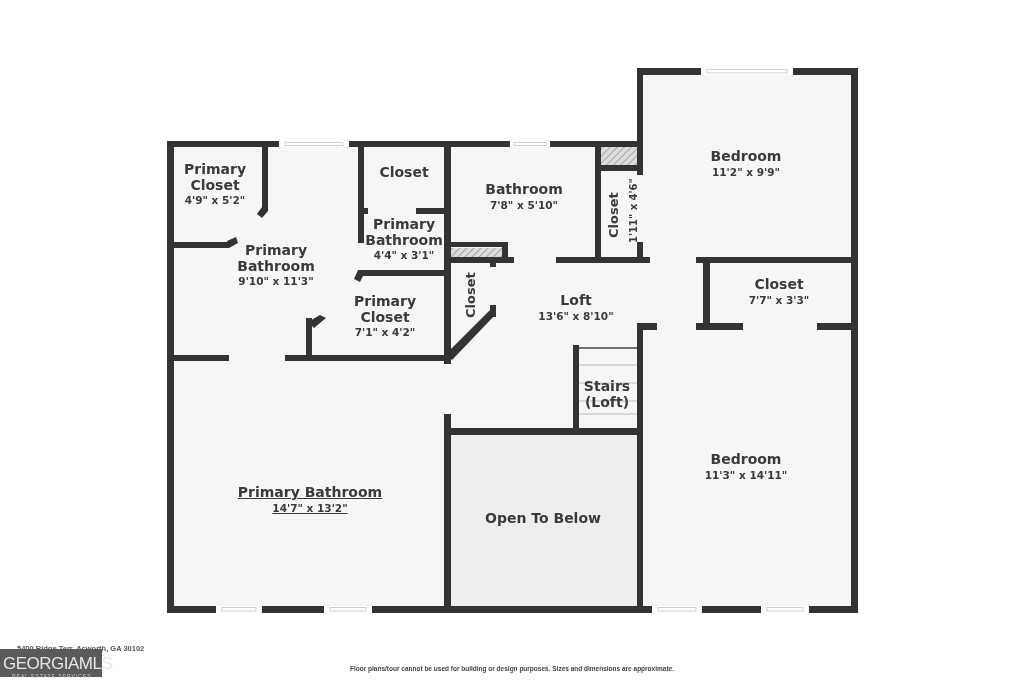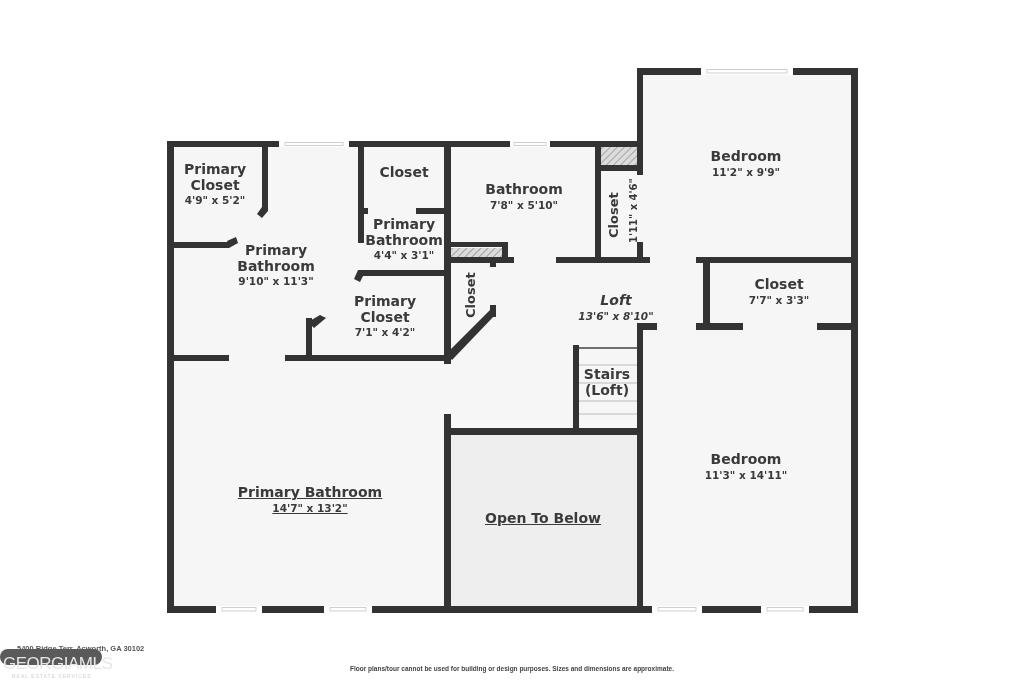--- a/index.html
+++ b/index.html
@@ -11,21 +11,21 @@
   .win-bg { fill: #ffffff; }
   .win-line { stroke: #cfcfcf; stroke-width: 1; fill: none; }
   .door-gap { fill: #f6f6f6; }
   .lbl { position: absolute; text-align: center; color: #3a3a3a; font-weight: bold; line-height: 1.12; white-space: nowrap; transform: translate(-50%, 0); }
   .lbl .name { font-size: 14px; display: block; }
   .lbl .dims { font-size: 10.5px; display: block; margin-top: 2px; }
   .vlbl { position: absolute; color: #3a3a3a; font-weight: bold; white-space: nowrap; transform-origin: 0 0; }
   .vlbl .name { font-size: 13px; }
   .vlbl .dims { font-size: 10px; }
   .address { position: absolute; left: 17px; top: 644px; font-size: 7.5px; color: #555; font-family: "Liberation Sans", sans-serif; font-weight: bold; }
-  .logo { position: absolute; left: 0; top: 649px; width: 102px; height: 16px; background: #5a5a5a; color: #e6e6e6; font-family: "Liberation Sans", sans-serif; border-radius: 8px; }
+  .logo { position: absolute; left: 0; top: 649px; width: 102px; height: 28px; background: #5a5a5a; color: #e6e6e6; font-family: "Liberation Sans", sans-serif; }
   .logo .main { position: absolute; left: 3px; top: 5px; font-size: 17px; letter-spacing: -0.5px; }
   .logo .sub { position: absolute; left: 12px; top: 24px; font-size: 5px; letter-spacing: 1px; color: #cfcfcf; }
   .disclaimer { position: absolute; left: 0; width: 1024px; top: 665px; text-align: center; font-size: 6.5px; color: #444; font-family: "Liberation Sans", sans-serif; font-weight: bold; }
 </style>
 </head>
 <body>
 
 <svg id="plan" viewBox="0 0 1024 682" xmlns="http://www.w3.org/2000/svg">
   <defs>
     <pattern id="hatch" width="5" height="5" patternUnits="userSpaceOnUse" patternTransform="rotate(45)">
@@ -194,36 +194,36 @@
 <div class="lbl" style="left:746px; top:149px;">
   <span class="name">Bedroom</span>
   <span class="dims">11'2" x 9'9"</span>
 </div>
 
 <div class="lbl" style="left:779px; top:277px;">
   <span class="name">Closet</span>
   <span class="dims">7'7" x 3'3"</span>
 </div>
 
-<div class="lbl" style="left:616px; top:293px;font-style:italic;">
+<div class="lbl" style="left:576px; top:293px;">
   <span class="name">Loft</span>
   <span class="dims">13'6" x 8'10"</span>
 </div>
 
-<div class="lbl" style="left:607px; top:367px;">
+<div class="lbl" style="left:607px; top:379px;">
   <span class="name">Stairs</span>
   <span class="name">(Loft)</span>
 </div>
 
 <div class="lbl" style="left:310px; top:485px;text-decoration:underline;">
   <span class="name">Primary Bathroom</span>
   <span class="dims">14'7" x 13'2"</span>
 </div>
 
-<div class="lbl" style="left:543px; top:511px;text-decoration:underline;">
+<div class="lbl" style="left:543px; top:511px;">
   <span class="name">Open To Below</span>
 </div>
 
 <div class="lbl" style="left:746px; top:452px;">
   <span class="name">Bedroom</span>
   <span class="dims">11'3" x 14'11"</span>
 </div>
 
 <div class="address">5400 Ridge Terr, Acworth, GA 30102</div>
 <div class="logo">

